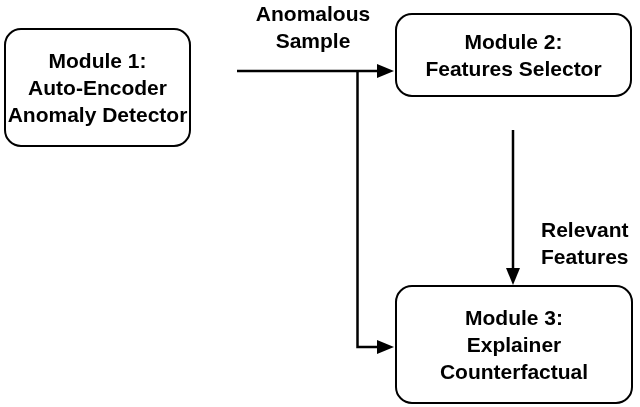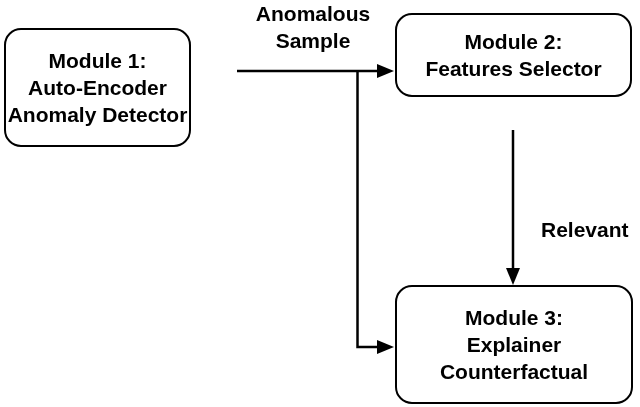--- a/index.html
+++ b/index.html
@@ -107,15 +107,16 @@
     <div class="node-line">Counterfactual</div>
   </div>
 
   <div class="edge-label label-anomalous">
     <div>Anomalous</div>
     <div>Sample</div>
   </div>
 
   <div class="edge-label label-relevant">
     <div>Relevant</div>
+    <div>Features</div>
   </div>
 
 </div>
 
 </body></html>

